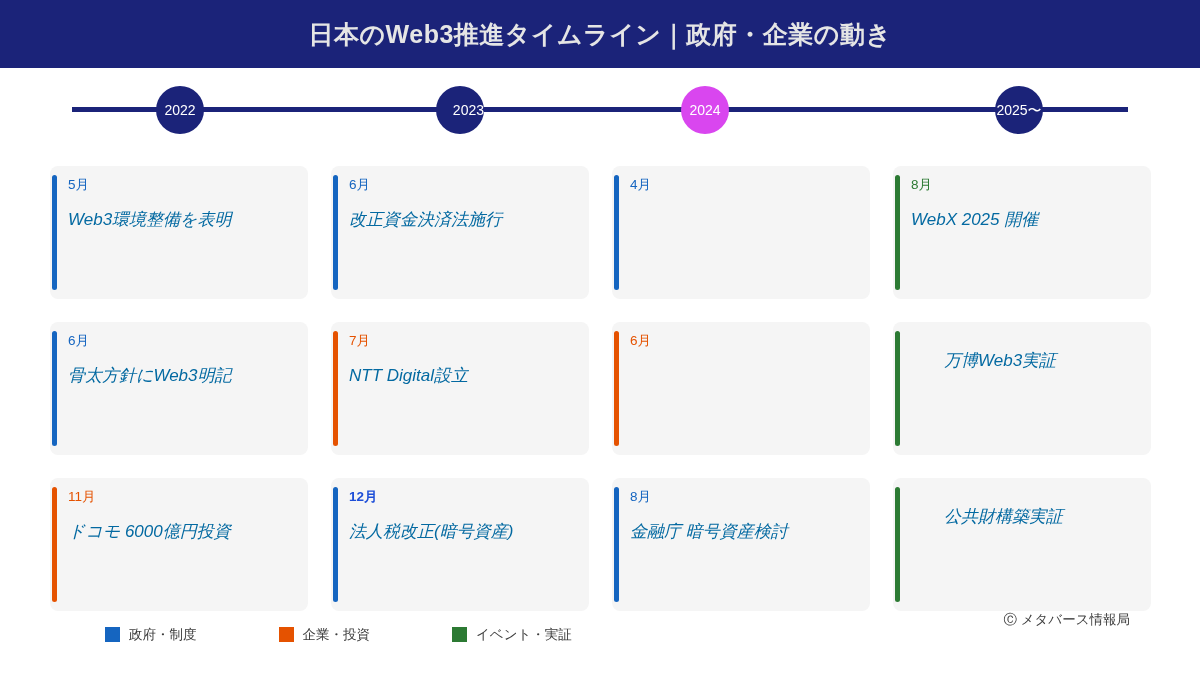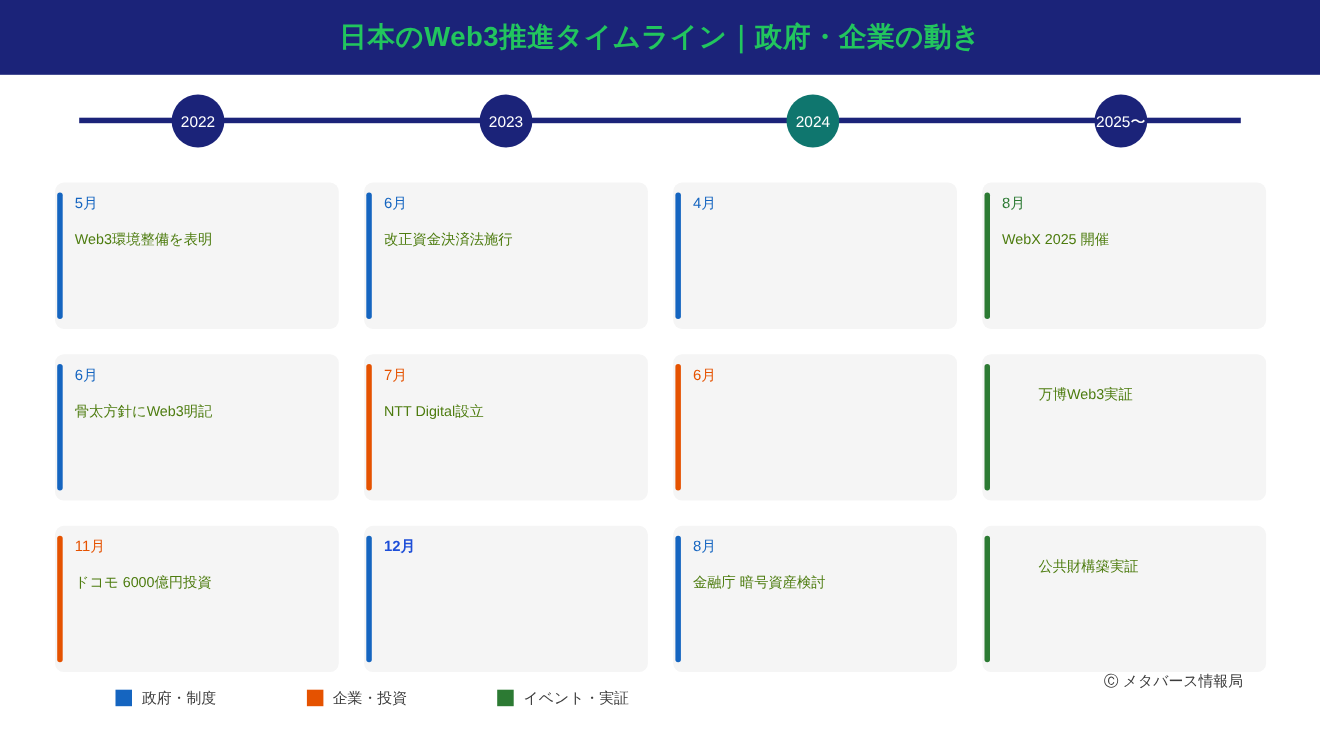--- a/index.html
+++ b/index.html
@@ -21,21 +21,21 @@
     left: 0;
     top: 0;
     width: 1200px;
     height: 68px;
     background: #1b2379;
     display: flex;
     align-items: center;
     justify-content: center;
   }
   .header-title {
-    color: #22c55e;
+    color: #e5e5e5;
     font-size: 25px;
     font-weight: 700;
     letter-spacing: 0.5px;
     line-height: 1;
     white-space: nowrap;
   }
 
   
   .timeline {
     position: absolute;
@@ -105,24 +105,25 @@
     top: 12px;
     right: 12px;
   }
   .card-month {
     font-size: 13.5px;
     font-weight: 400;
     line-height: 1;
     margin-bottom: 17px;
   }
   .card-title {
-    font-size: 13px;
-    color: #4d7c0f;
+    font-size: 17px;
+    color: #0369a1;
     font-weight: 400;
     line-height: 1.35;
+    font-style: italic;
   }
   .card.no-month .card-body {
     top: 28px;
     margin-left: 33px;
   }
 
   
   .legend {
     position: absolute;
     left: 58px;
@@ -166,24 +167,24 @@
 <div class="header">
   <div class="header-title">日本のWeb3推進タイムライン｜政府・企業の動き</div>
 </div>
 
 <div class="timeline">
   <div class="timeline-bar"></div>
   <div id="year-nodes">
       <div class="year-node" style="left: 180px; background: rgb(27, 35, 121);">
         <span class="year-label">2022</span>
       </div>
-      <div class="year-node" style="left: 460px; background: rgb(27, 35, 121);">
+      <div class="year-node" style="left: 460px; background: rgb(27, 35, 121); justify-content: flex-end;">
         <span class="year-label">2023</span>
       </div>
-      <div class="year-node" style="left: 739px; background: #0f766e;">
+      <div class="year-node" style="left: 705px; background: #d946ef;">
         <span class="year-label">2024</span>
       </div>
       <div class="year-node" style="left: 1019px; background: rgb(27, 35, 121);">
         <span class="year-label">2025〜</span>
       </div>
     </div>
 </div>
 
 <div class="grid" id="card-grid">
     <div class="card">
@@ -243,20 +244,21 @@
       <div class="card-accent" style="background: rgb(229, 82, 0);"></div>
       <div class="card-body">
         <div class="card-month" style="color: rgb(229, 82, 0);">11月</div>
         <div class="card-title">ドコモ 6000億円投資</div>
       </div>
     </div>
     <div class="card">
       <div class="card-accent" style="background: rgb(21, 101, 192);"></div>
       <div class="card-body">
         <div class="card-month" style="color: #1d4ed8; font-weight: bold;">12月</div>
+        <div class="card-title">法人税改正(暗号資産)</div>
       </div>
     </div>
     <div class="card">
       <div class="card-accent" style="background: rgb(21, 101, 192);"></div>
       <div class="card-body">
         <div class="card-month" style="color: rgb(21, 101, 192);">8月</div>
         <div class="card-title">金融庁 暗号資産検討</div>
       </div>
     </div>
     <div class="card no-month">

